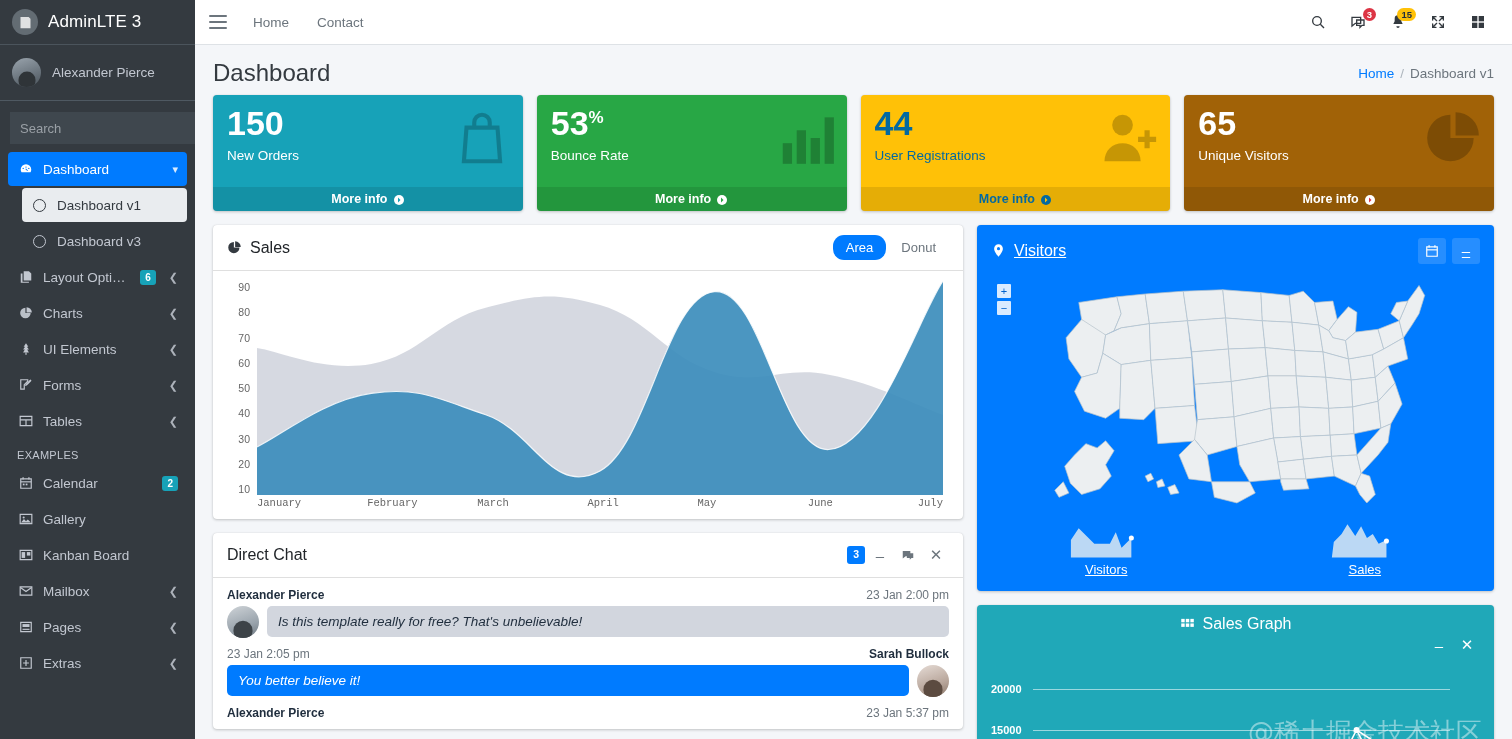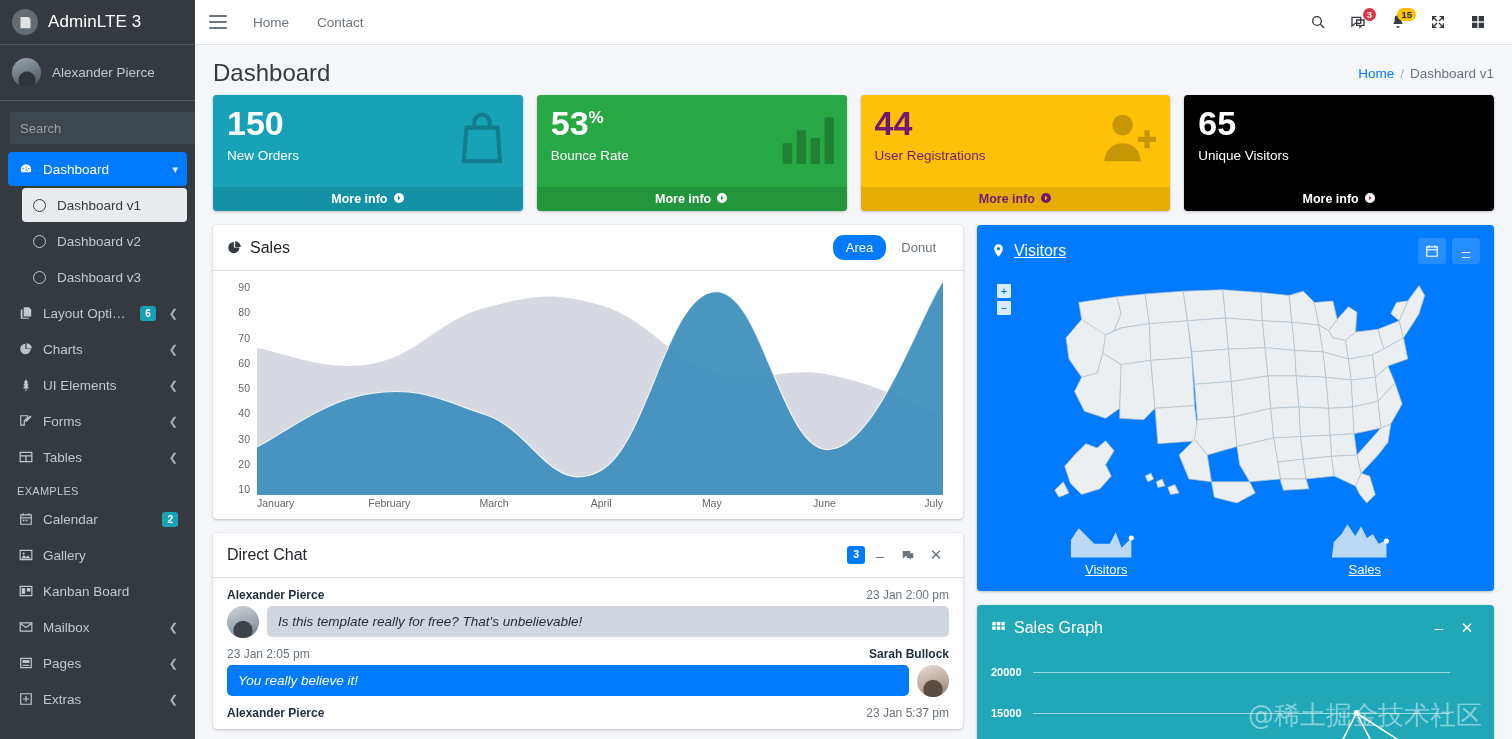--- a/index.html
+++ b/index.html
@@ -125,27 +125,27 @@
   .smallbox h3 { font-size:34px; font-weight:bold; line-height:1.05; margin:0 0 6px; }
   .smallbox h3 sup { font-size:17px; font-weight:bold; vertical-align:super; }
   .smallbox p { font-size:13.5px; margin:0 0 12px; }
   .smallbox .bigicon {
     position:absolute; right:10px; top:12px; opacity:.22; z-index:1;
   }
   .smallbox .bigicon svg { width:62px; height:62px; fill:#000; }
   .smallbox .footer {
     margin-top:auto; background:rgba(0,0,0,.1); text-align:center;
     font-size:12.5px; padding:5px 4px; font-weight:bold; cursor:pointer;
-    display:flex; align-items:flex-start; justify-content:center; gap:5px; position:relative; z-index:2;
+    display:flex; align-items:flex-end; justify-content:center; gap:5px; position:relative; z-index:2;
   }
   .smallbox .footer svg { width:12px; height:12px; fill:currentColor; }
   .sb-info { background:#17a2b8; }
   .sb-success { background:#28a745; }
-  .sb-warning { background:#ffc107; color:#701a75; }
-  .sb-danger { background:#000000; }
+  .sb-warning { background:#ffc107; color:#0369a1; }
+  .sb-danger { background:#a16207; }
 
   
   .cols { display:flex; gap:14px; align-items:flex-start; }
   .col-left { flex:0 0 750px; width:750px; }
   .col-right { flex:1 1 auto; }
 
   .card {
     background:#fff; border-radius:4px; margin-bottom:14px;
     box-shadow:0 0 1px rgba(0,0,0,.125),0 1px 3px rgba(0,0,0,.2);
   }
@@ -173,21 +173,21 @@
     position:absolute; left:0; top:0; bottom:18px; width:26px;
     display:flex; flex-direction:column; justify-content:space-between;
     font-size:10.5px; color:#666; text-align:right; padding-right:3px;
   }
   .chart-area .plot { position:absolute; left:30px; right:6px; top:0; bottom:18px; }
   .chart-area .plot svg { width:100%; height:100%; display:block; }
   .chart-area .xaxis {
     position:absolute; left:30px; right:6px; bottom:0; height:16px;
     display:flex; font-size:10.5px; color:#666;
   }
-  .chart-area .xaxis span { flex:1 1 0; text-align:left; }
+  .chart-area .xaxis span { flex:1 1 0; text-align:left;font-family:Liberation Mono, monospace; }
   .chart-area .xaxis span:last-child { flex:0 0 auto; text-align:right; }
 
   
   .chat-badge {
     background:#007bff; color:#fff; font-size:10.5px; font-weight:bold;
     border-radius:3px; padding:2px 6px; line-height:1.25;
   }
   .chat-body { padding:10px 14px 0 14px; position:relative; max-height:170px; overflow:hidden;}
   .msg { margin-bottom:9px; }
   .msg-head { display:flex; font-size:12px; margin-bottom:4px; }
@@ -229,21 +229,21 @@
   }
   .map-wrap svg { width:100%; height:100%; display:block; }
   .map-footer { display:flex; padding:6px 0 14px; }
   .map-stat { flex:1 1 0; text-align:center; }
   .map-stat .spark { height:42px; display:flex; align-items:flex-end; justify-content:center; }
   .map-stat .spark svg { width:78px; height:40px; }
   .map-stat .lbl { font-size:13px; color:#fff; margin-top:4px; }
 
   
   .card.teal { background:#20a8b8; color:#fff; position:relative; overflow:hidden; }
-  .card.teal .card-header { border-bottom:0; }
+  .card.teal .card-header { border-bottom:0;flex-direction:column; }
   .card.teal .card-title { color:#fff; }
   .card.teal .card-title svg { fill:#fff; }
   .teal-tool {
     width:26px;height:24px;display:flex;align-items:center;justify-content:center;
     color:#fff;background:transparent;border:0;cursor:pointer;font-size:15px;
   }
   .sales-graph { position:relative; height:120px; padding:6px 14px 0 14px; }
   .sg-grid { position:absolute; left:56px; right:44px; top:0; }
   .sg-line { height:1px; background:rgba(255,255,255,.55); }
   .sg-lbl { position:absolute; left:14px; font-size:11px; font-weight:bold; color:#fff; transform:translateY(-50%); }
@@ -289,26 +289,20 @@
         <span class="lbl">Dashboard</span>
         <span class="caret">▾</span>
       </div>
 
       <div class="nav-sub">
         <div class="nav-item sub-active">
           <span class="ic">
               <span class="ring"></span>
             </span>
           <span class="lbl">Dashboard v1</span>
-        </div>
-        <div class="nav-item">
-          <span class="ic">
-              <span class="ring"></span>
-            </span>
-          <span class="lbl">Dashboard v2</span>
         </div>
         <div class="nav-item">
           <span class="ic">
               <span class="ring"></span>
             </span>
           <span class="lbl">Dashboard v3</span>
         </div>
       </div>
 
 
@@ -666,21 +660,21 @@
                   <div class="bubble">Is this template really for free? That's unbelievable!</div>
                 </div>
               </div>
 
               <div class="msg right">
                 <div class="msg-head">
                   <span class="msg-name">Sarah Bullock</span>
                   <span class="msg-time">23 Jan 2:05 pm</span>
                 </div>
                 <div class="msg-row">
-                  <div class="bubble blue">You really believe it!</div>
+                  <div class="bubble blue">You better believe it!</div>
                   <span class="msg-av f"></span>
                 </div>
               </div>
 
               <div class="msg">
                 <div class="msg-head">
                   <span class="msg-name">Alexander Pierce</span>
                   <span class="msg-time">23 Jan 5:37 pm</span>
                 </div>
               </div>

